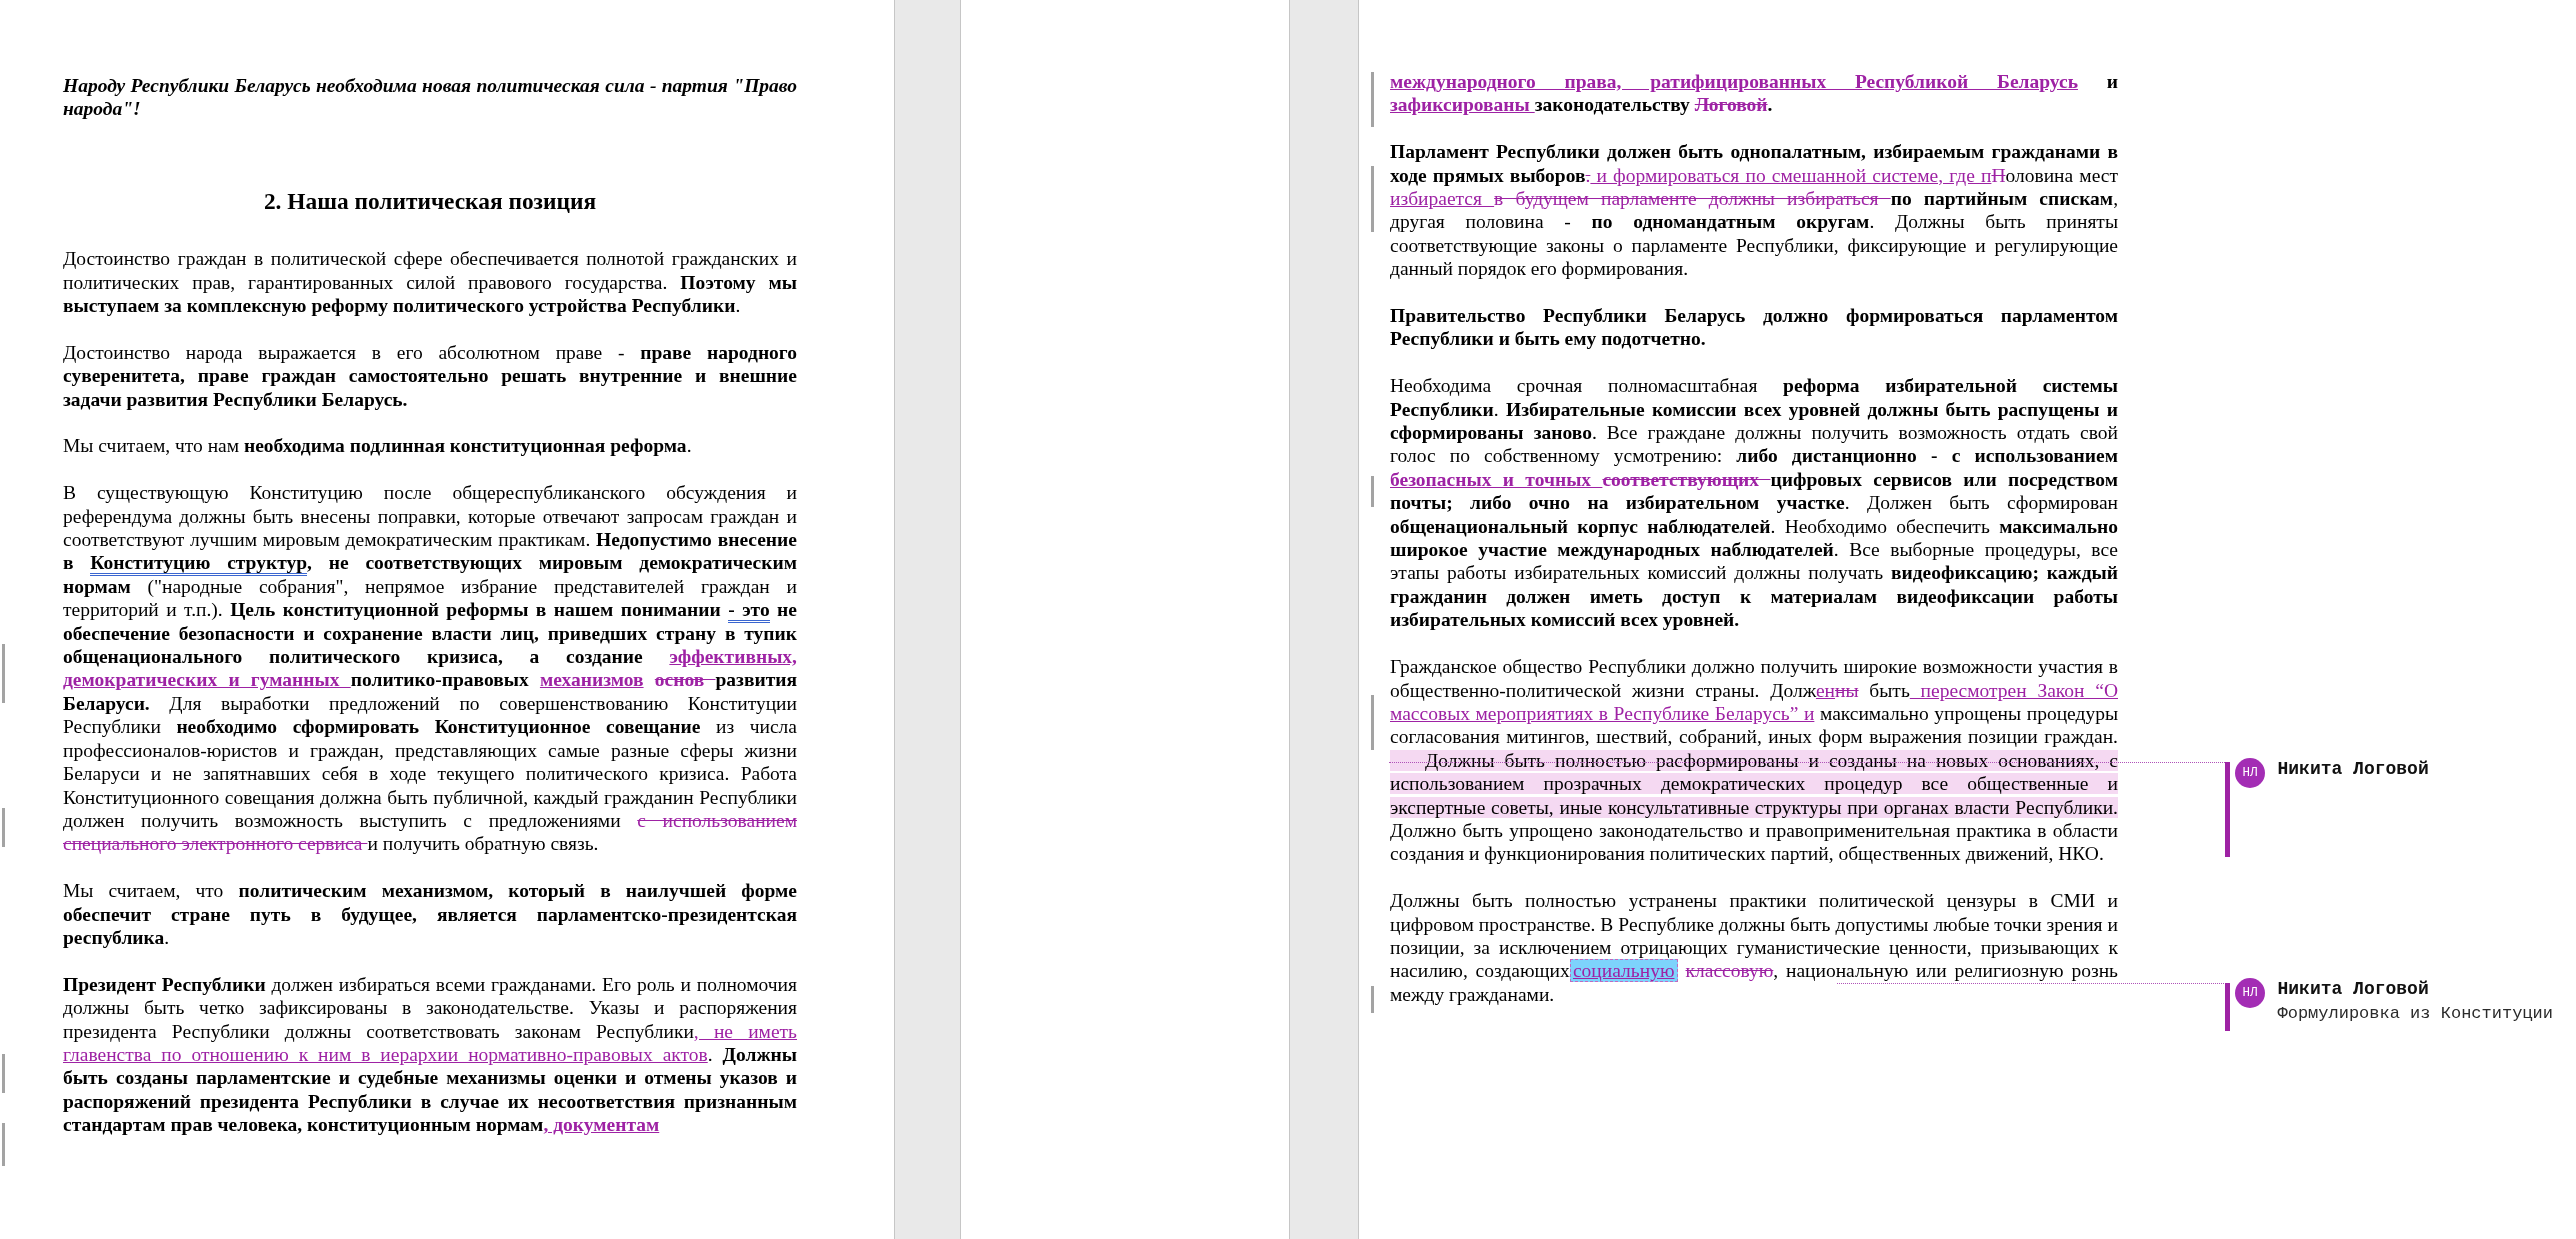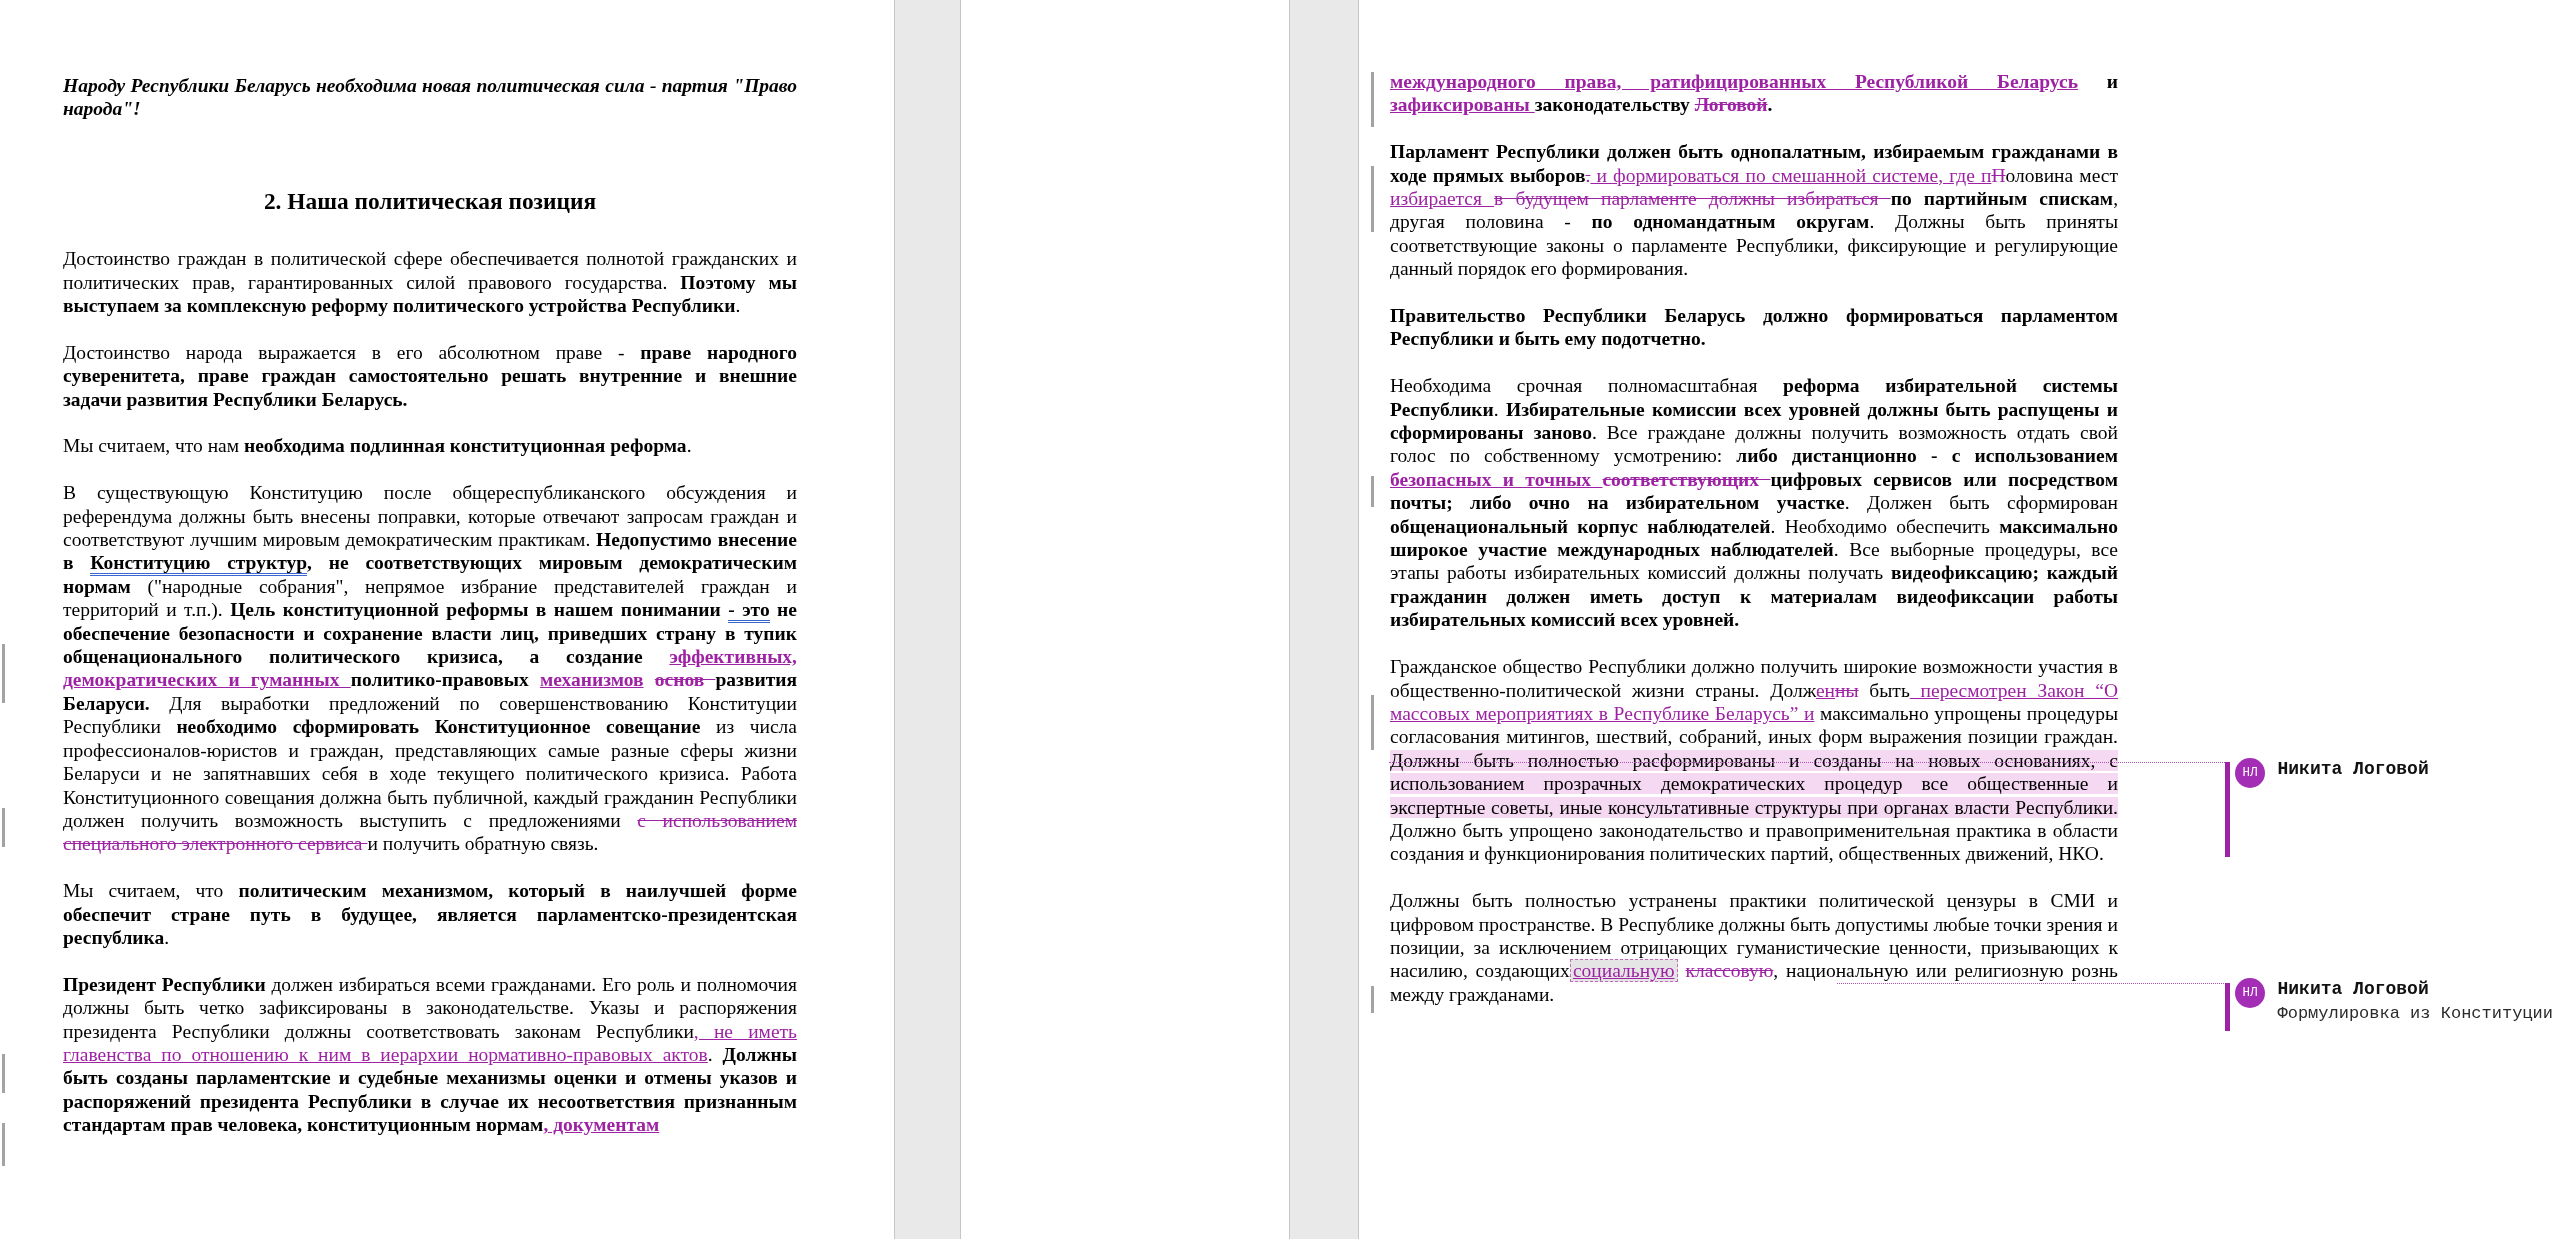--- a/index.html
+++ b/index.html
@@ -20,22 +20,22 @@
   .para.heading{font-weight:bold;font-size:23.4px;text-align:center;margin-bottom:34px;}
   
   .r-n{}
   .r-b{font-weight:bold;}
   .r-bi{font-weight:bold;font-style:italic;}
   .r-ins{color:#9e22a4;text-decoration:underline;text-decoration-color:#9e22a4;}
   .r-insb{color:#9e22a4;font-weight:bold;text-decoration:underline;text-decoration-color:#9e22a4;}
   .r-del{color:#9e22a4;text-decoration:line-through;text-decoration-color:#9e22a4;}
   .r-delb{color:#9e22a4;font-weight:bold;text-decoration:line-through;text-decoration-color:#9e22a4;}
   .r-gram{border-bottom:3.1px double #3a66d0;}
-  .r-hl{background:#f5d9f2;}
-  .r-anchor{background:#e5e5e5;border:1.6px dashed #c06ac0;padding:0 2.3px;}
+  .r-hl{background:#f5d9f2;padding-left:35px;}
+  .r-anchor{background:#7dd3fc;border:1.6px dashed #c06ac0;padding:0 2.3px;}
   
   .change-bar{position:absolute;width:3.1px;background:#a3a3a3;}
   
   .dotted-line{position:absolute;height:0;border-top:1.6px dotted #b052b8;}
   .comment-bar{position:absolute;width:4.7px;background:#9e22a4;}
   
   .comment-card{position:absolute;left:2235px;width:336px;font-family:"Liberation Sans","DejaVu Sans",sans-serif;}
   .comment-head{display:flex;align-items:flex-start;font-family:Liberation Mono, monospace;}
   .avatar{width:30px;height:30px;border-radius:50%;background:#a32db4;color:#fff;
     display:flex;align-items:center;justify-content:center;font-size:12.5px;flex:0 0 30px;}

